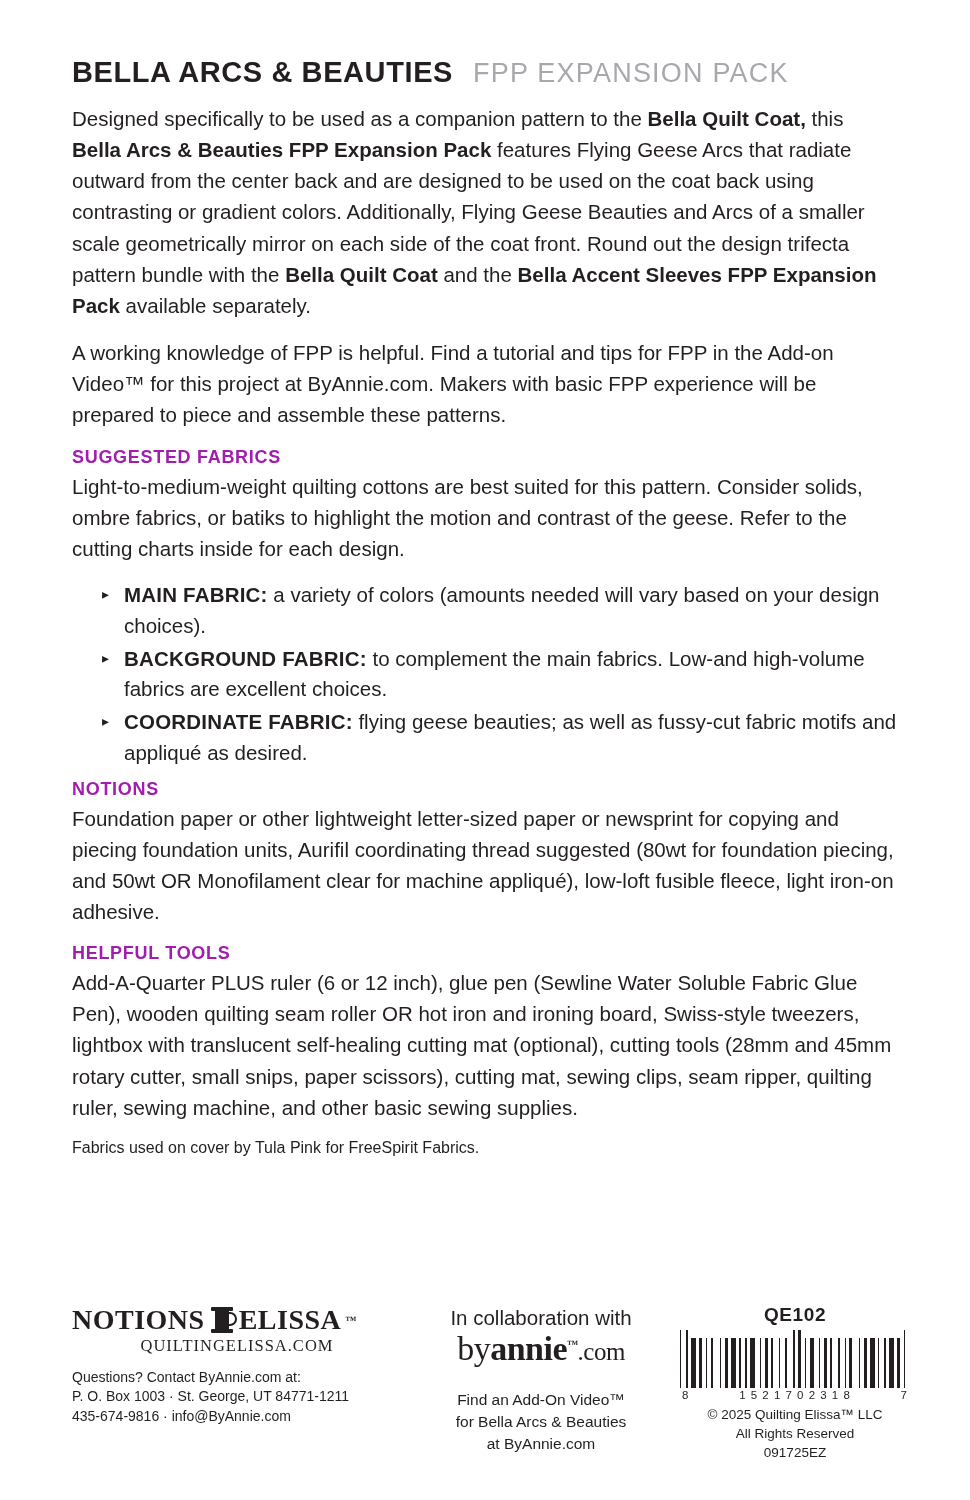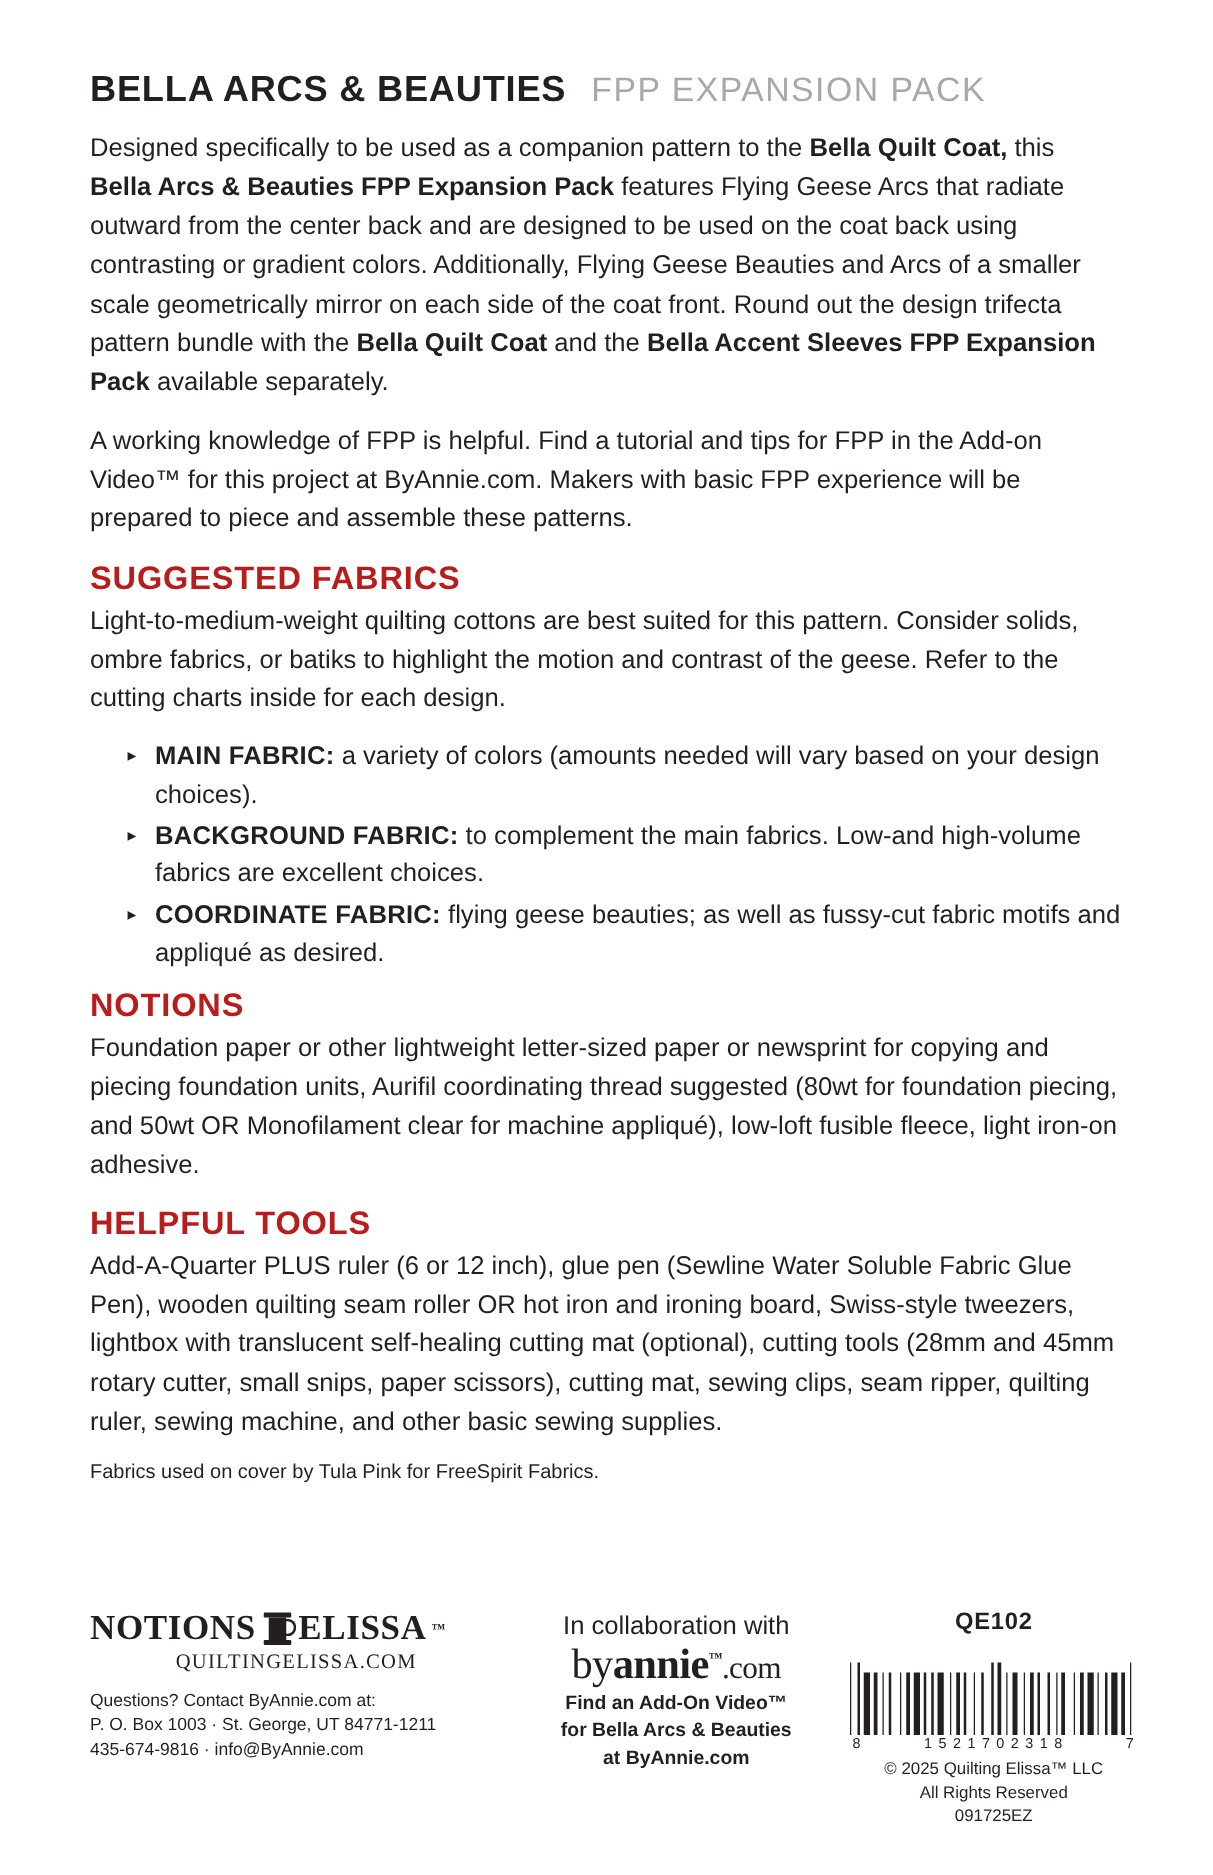--- a/index.html
+++ b/index.html
@@ -48,25 +48,25 @@
   
   p.body {
     font-size: 20.5px;
     line-height: 1.52;
     margin: 0 0 16px 0;
     color: #231f20;
   }
   p.body b { font-weight: bold; }
 
   h2.section {
-    font-size: 26px;
+    font-size: 18px;
     font-weight: bold;
     letter-spacing: 0.7px;
     margin: 10px 0 3px 0;
-    color: #b91c1c;
+    color: #a21caf;
   }
 
   ul.bullets {
     list-style: none;
     margin: 4px 0 8px 0;
     padding: 0 0 0 30px;
   }
   ul.bullets li {
     font-size: 20.5px;
     line-height: 1.5;
@@ -172,34 +172,33 @@
     line-height: 1;
     letter-spacing: -0.5px;
   }
   .byannie .by { font-weight: normal; }
   .byannie .annie { font-weight: bold; }
   .byannie .tm { font-size: 11px; vertical-align: super; font-weight: bold;}
   .byannie .dotcom { font-weight: normal; font-size: 25px; }
   .collab-lines {
     font-size: 15.5px;
     line-height: 1.45;
-    margin-top: 3px;
-    font-weight: bold;
+    margin-top: 23px;
   }
 
   
   .foot-right {
     width: 230px;
     text-align: center;
   }
   .sku {
     font-size: 19px;
     font-weight: bold;
     letter-spacing: 0.6px;
-    margin-bottom: 21px;
+    margin-bottom: 4px;
   }
   .barcode {
     height: 58px;
     display: flex;
     align-items: flex-end;
     justify-content: center;
     gap: 0;
   }
   .barcode span {
     display: block;

